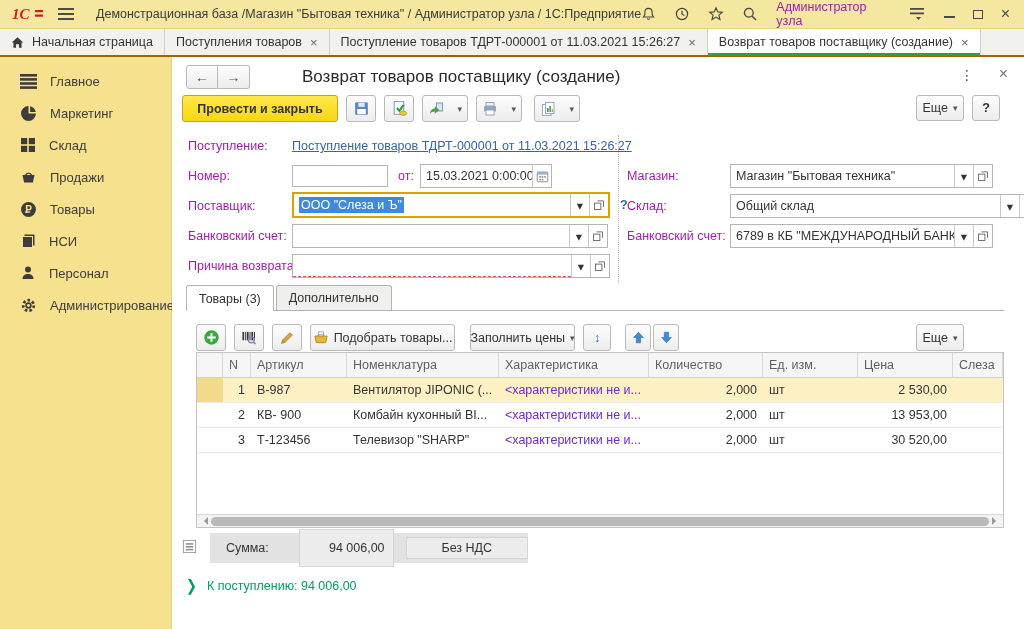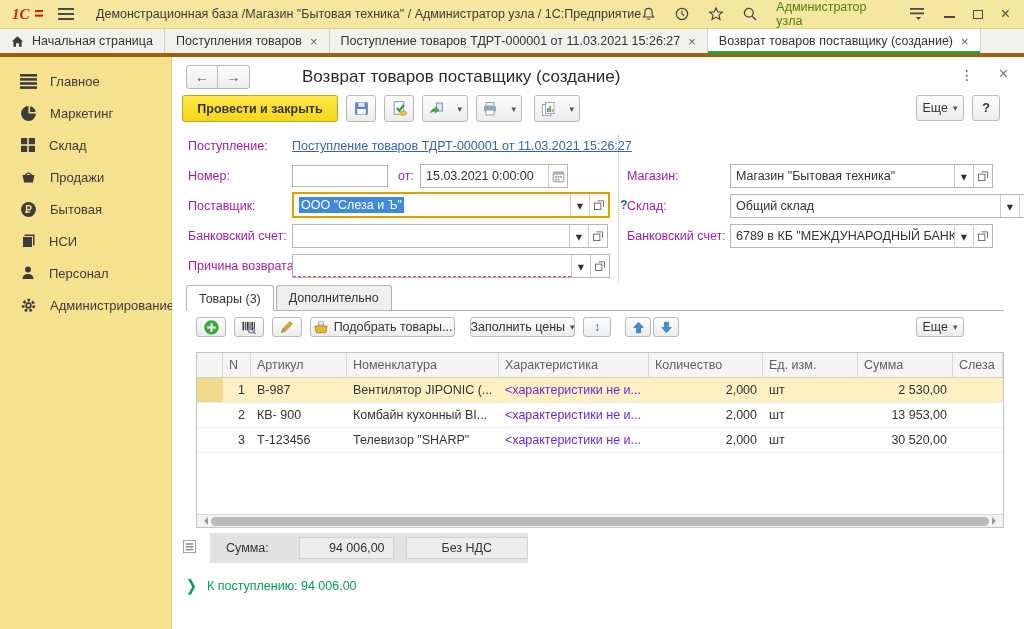--- a/index.html
+++ b/index.html
@@ -6,27 +6,27 @@
   body { font-family: "Liberation Sans", "DejaVu Sans", sans-serif; background:#888; }
   .root { position:relative; width:1024px; height:629px; background:#fff; overflow:hidden; font-size:12.5px; color:#333; }
 
   
   .titlebar { position:absolute; top:0; left:0; right:0; height:29px; background:#f6e7a0; display:flex; align-items:center; border-bottom:1px solid #e6d57f; }
   .logo { margin-left:12px; display:flex; align-items:flex-start; }
   .hamburger { margin-left:14px; cursor:pointer; display:flex; }
   .tb-title { margin-left:22px; font-size:12.5px; color:#3a3a3a; white-space:nowrap; }
   .tb-right { margin-left:auto; display:flex; align-items:center; gap:18px; padding-right:14px; }
   .tb-ic { display:flex; align-items:center; cursor:pointer; }
-  .tb-user { font-size:12.5px; color:#4d7c0f; cursor:pointer; }
+  .tb-user { font-size:12.5px; color:#a21caf; cursor:pointer; }
   .win-min { width:11px; border-bottom:2px solid #4a4a4a; height:8px; }
   .win-max { width:10px; height:9px; border:1.5px solid #4a4a4a; }
   .win-close { font-size:16px; color:#4a4a4a; line-height:1; }
 
   
-  .tabbar { position:absolute; top:29px; left:0; right:0; height:28px; background:#f1f1ee; border-bottom:4px solid #a16207; display:flex; }
+  .tabbar { position:absolute; top:29px; left:0; right:0; height:28px; background:#f1f1ee; border-bottom:2px solid #a16207; display:flex; }
   .wtab { display:flex; align-items:center; gap:8px; padding:0 11px; border-right:1px solid #cfcfcf; color:#333; cursor:pointer; position:relative; white-space:nowrap; }
   .wtab.active { background:#fff; }
   .wtab.active::after { content:""; position:absolute; left:0; right:0; bottom:-1px; height:3px; background:#27a343; }
   .wtab .x { color:#666; font-size:13px; line-height:1; }
 
   
   .sidebar { position:absolute; top:57px; left:0; bottom:0; width:172px; background:#f6e28e; border-right:1px solid #e3d17e; padding-top:8px; }
   .side-item { height:32px; display:flex; align-items:center; padding-left:20px; gap:13px; color:#3c3c3c; font-size:13px; cursor:pointer; }
   .side-item svg { flex:0 0 auto; }
 
@@ -64,21 +64,21 @@
   .req .ctext { border-bottom:1px dashed #e05252; }
   .colsep { position:absolute; left:446px; top:78px; height:148px; border-left:1px dotted #bdbdbd; }
 
   
   .ptabs { position:absolute; top:228px; left:14px; display:flex; z-index:2; }
   .ptab { height:25px; padding:0 12px; display:flex; align-items:center; border:1px solid #b3b3b3; border-bottom:none; border-radius:3px 3px 0 0; background:#efefee; margin-right:2px; cursor:pointer; color:#333; }
   .ptab.active { background:#fff; height:26px; position:relative; }
   .tabline { position:absolute; top:253px; left:14px; width:818px; border-top:1px solid #b3b3b3; z-index:1; }
 
   .tbar { position:absolute; top:260px; left:0; right:0; height:28px; }
-  .tbar .btn { position:absolute; top:0; height:20px; }
+  .tbar .btn { position:absolute; top:7px; height:27px; }
 
   
   .grid { position:absolute; left:24px; top:295px; width:808px; height:176px; border:1px solid #c3c3c3; display:flex; flex-direction:column; background:#fff; }
   .g-head { display:flex; height:25px; background:#f5f5f5; border-bottom:1px solid #cfcfcf; color:#5e5e5e; }
   .g-head .gc { border-right:1px solid #d9d9d9; display:flex; align-items:center; padding:0 6px; overflow:hidden; white-space:nowrap; }
   .g-row { display:flex; height:25px; border-bottom:1px solid #ebebeb; cursor:pointer; }
   .g-row .gc { display:flex; align-items:center; padding:0 6px; overflow:hidden; white-space:nowrap; }
   .g-row.selected { background:#fdf1c4; }
   .g-row.selected .gutter { background:#f2da8c; }
   .gc.c0 { width:26px; } .gc.c1 { width:28px; justify-content:flex-end; }
@@ -90,21 +90,21 @@
   .hscroll { height:13px; border-top:1px solid #d8d8d8; background:#f3f3f3; display:flex; align-items:center; }
   .harrow { width:0; height:0; border:4px solid transparent; margin:0 3px; cursor:pointer; }
   .harrow.left { border-right-color:#9a9a9a; }
   .harrow.right { border-left-color:#9a9a9a; }
   .hthumb { flex:1; height:9px; background:#b9b9b9; border-radius:5px; cursor:grab; }
 
   
   .tot-icon { position:absolute; left:10px; top:482px; cursor:pointer; }
   .totbar { position:absolute; left:38px; top:476px; width:318px; height:30px; background:#e2e2e2; display:flex; align-items:center; }
   .totbar .lab { margin-left:16px; color:#333; }
-  .valbox { margin-left:30px; width:106px; height:22px; background:#ececec; border:1px solid #d4d4d4; display:flex; align-items:center; justify-content:flex-end; padding:0 8px; }
+  .valbox { margin-left:30px; width:106px; height:38px; background:#ececec; border:1px solid #d4d4d4; display:flex; align-items:center; justify-content:flex-end; padding:0 8px; }
   .vatbox { margin-left:12px; width:140px; height:22px; background:#ececec; border:1px solid #d4d4d4; display:flex; align-items:center; justify-content:center; }
   .greenline { position:absolute; left:14px; top:521px; display:flex; align-items:center; gap:10px; color:#00a05a; cursor:pointer; }
   .greenline .chev { font-weight:bold; font-size:13px; transform:scaleY(1.2); }
 </style>
 </head>
 <body>
 
 <div class="root">
 
   <div class="titlebar">
@@ -214,21 +214,21 @@
           <path d="M5 6.2a3.2 3.2 0 0 1 6 0" fill="none" stroke="#3c3c3c" stroke-width="1.4"></path>
         </svg>
       <span>Продажи</span>
     </div>
     <div class="side-item">
       <svg width="17" height="17" viewBox="0 0 16 16">
           <circle cx="8" cy="8" r="7" fill="#3c3c3c"></circle>
           <text x="8" y="11.5" font-size="9.5" font-weight="bold" fill="#f6e28e" text-anchor="middle" font-family="Liberation Sans, sans-serif">P</text>
           <rect x="4.6" y="9.8" width="5" height="1.2" fill="#f6e28e"></rect>
         </svg>
-      <span>Бытовая</span>
+      <span>Товары</span>
     </div>
     <div class="side-item">
       <svg width="16" height="16" viewBox="0 0 16 16">
           <rect x="4.5" y="1.5" width="10" height="11" fill="#3c3c3c"></rect>
           <rect x="2.5" y="3.5" width="10" height="11" fill="#3c3c3c" stroke="#f6e28e" stroke-width="1"></rect>
         </svg>
       <span>НСИ</span>
     </div>
     <div class="side-item">
       <svg width="16" height="16" viewBox="0 0 16 16">
@@ -316,21 +316,21 @@
       </div>
     <div class="frow" style="top:106px;left:120px">
       <span class="field" style="width:96px">
           <span></span>
         </span>
     </div>
     <div class="frow" style="top:106px;left:226px">
         <span class="flabel">от:</span>
       </div>
     <div class="frow" style="top:106px;left:248px">
-      <span class="combo" style="width:148px">
+      <span class="combo" style="width:132px">
         <span class="ctext">15.03.2021 0:00:00</span>
         <span class="cbtn">
           <svg width="13" height="13" viewBox="0 0 16 16">
               <rect x="1.5" y="2.5" width="13" height="12" rx="1" fill="#fff" stroke="#777"></rect>
               <rect x="1.5" y="2.5" width="13" height="3.2" fill="#9db3c8"></rect>
               <rect x="4" y="7.5" width="2" height="2" fill="#888"></rect>
               <rect x="7" y="7.5" width="2" height="2" fill="#888"></rect>
               <rect x="10" y="7.5" width="2" height="2" fill="#888"></rect>
               <rect x="4" y="10.8" width="2" height="2" fill="#888"></rect>
               <rect x="7" y="10.8" width="2" height="2" fill="#888"></rect>
@@ -503,21 +503,21 @@
 
     <div class="grid">
       <div class="g-head">
         <span class="gc c0"></span>
         <span class="gc c1" style="justify-content:flex-start">N</span>
         <span class="gc c2">Артикул</span>
         <span class="gc c3">Номенклатура</span>
         <span class="gc c4">Характеристика</span>
         <span class="gc c5" style="justify-content:flex-start">Количество</span>
         <span class="gc c6">Ед. изм.</span>
-        <span class="gc c7" style="justify-content:flex-start">Сумма</span>
+        <span class="gc c7" style="justify-content:flex-start">Цена</span>
         <span class="gc c8">Слеза</span>
       </div>
       <div class="g-row selected">
         <span class="gc c0 gutter"></span>
         <span class="gc c1">1</span>
         <span class="gc c2">B-987</span>
         <span class="gc c3">Вентилятор JIPONIC (...</span>
         <span class="gc c4">&lt;характеристики не и...</span>
         <span class="gc c5">2,000</span>
         <span class="gc c6">шт</span>

